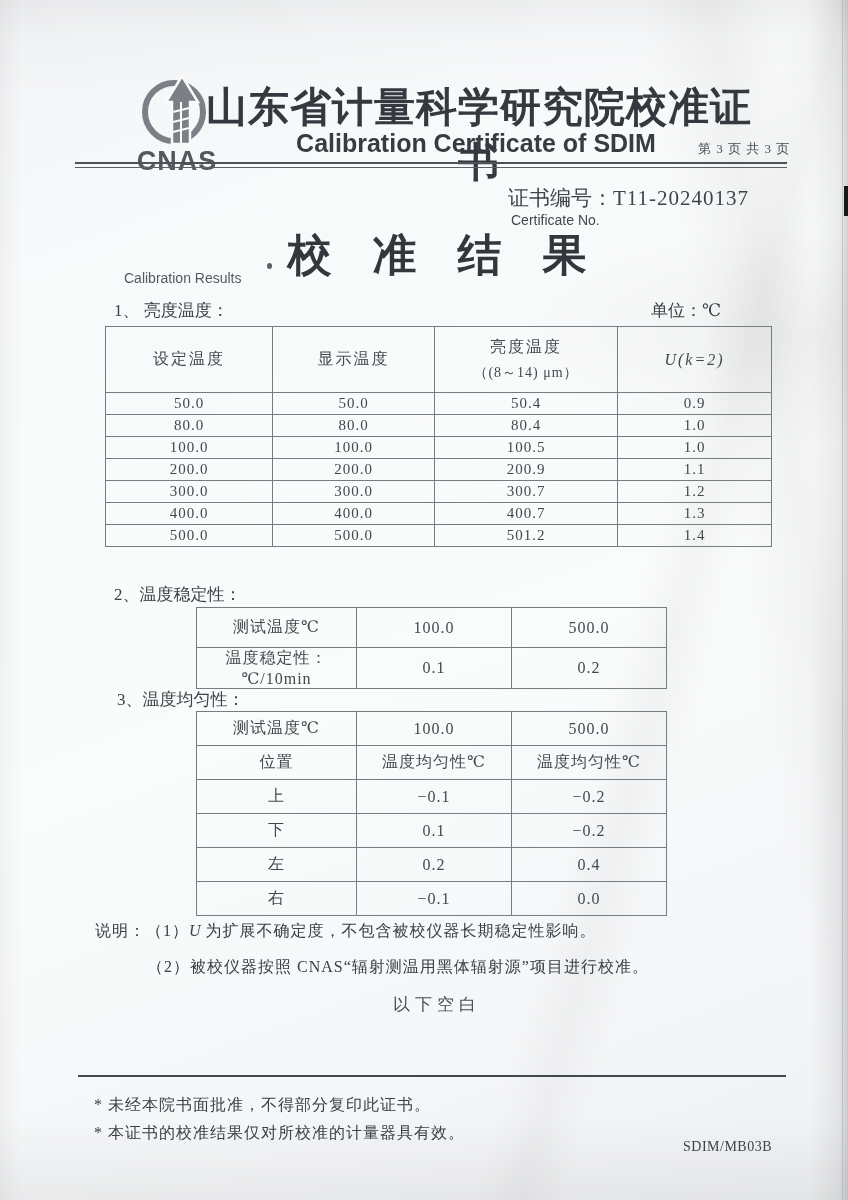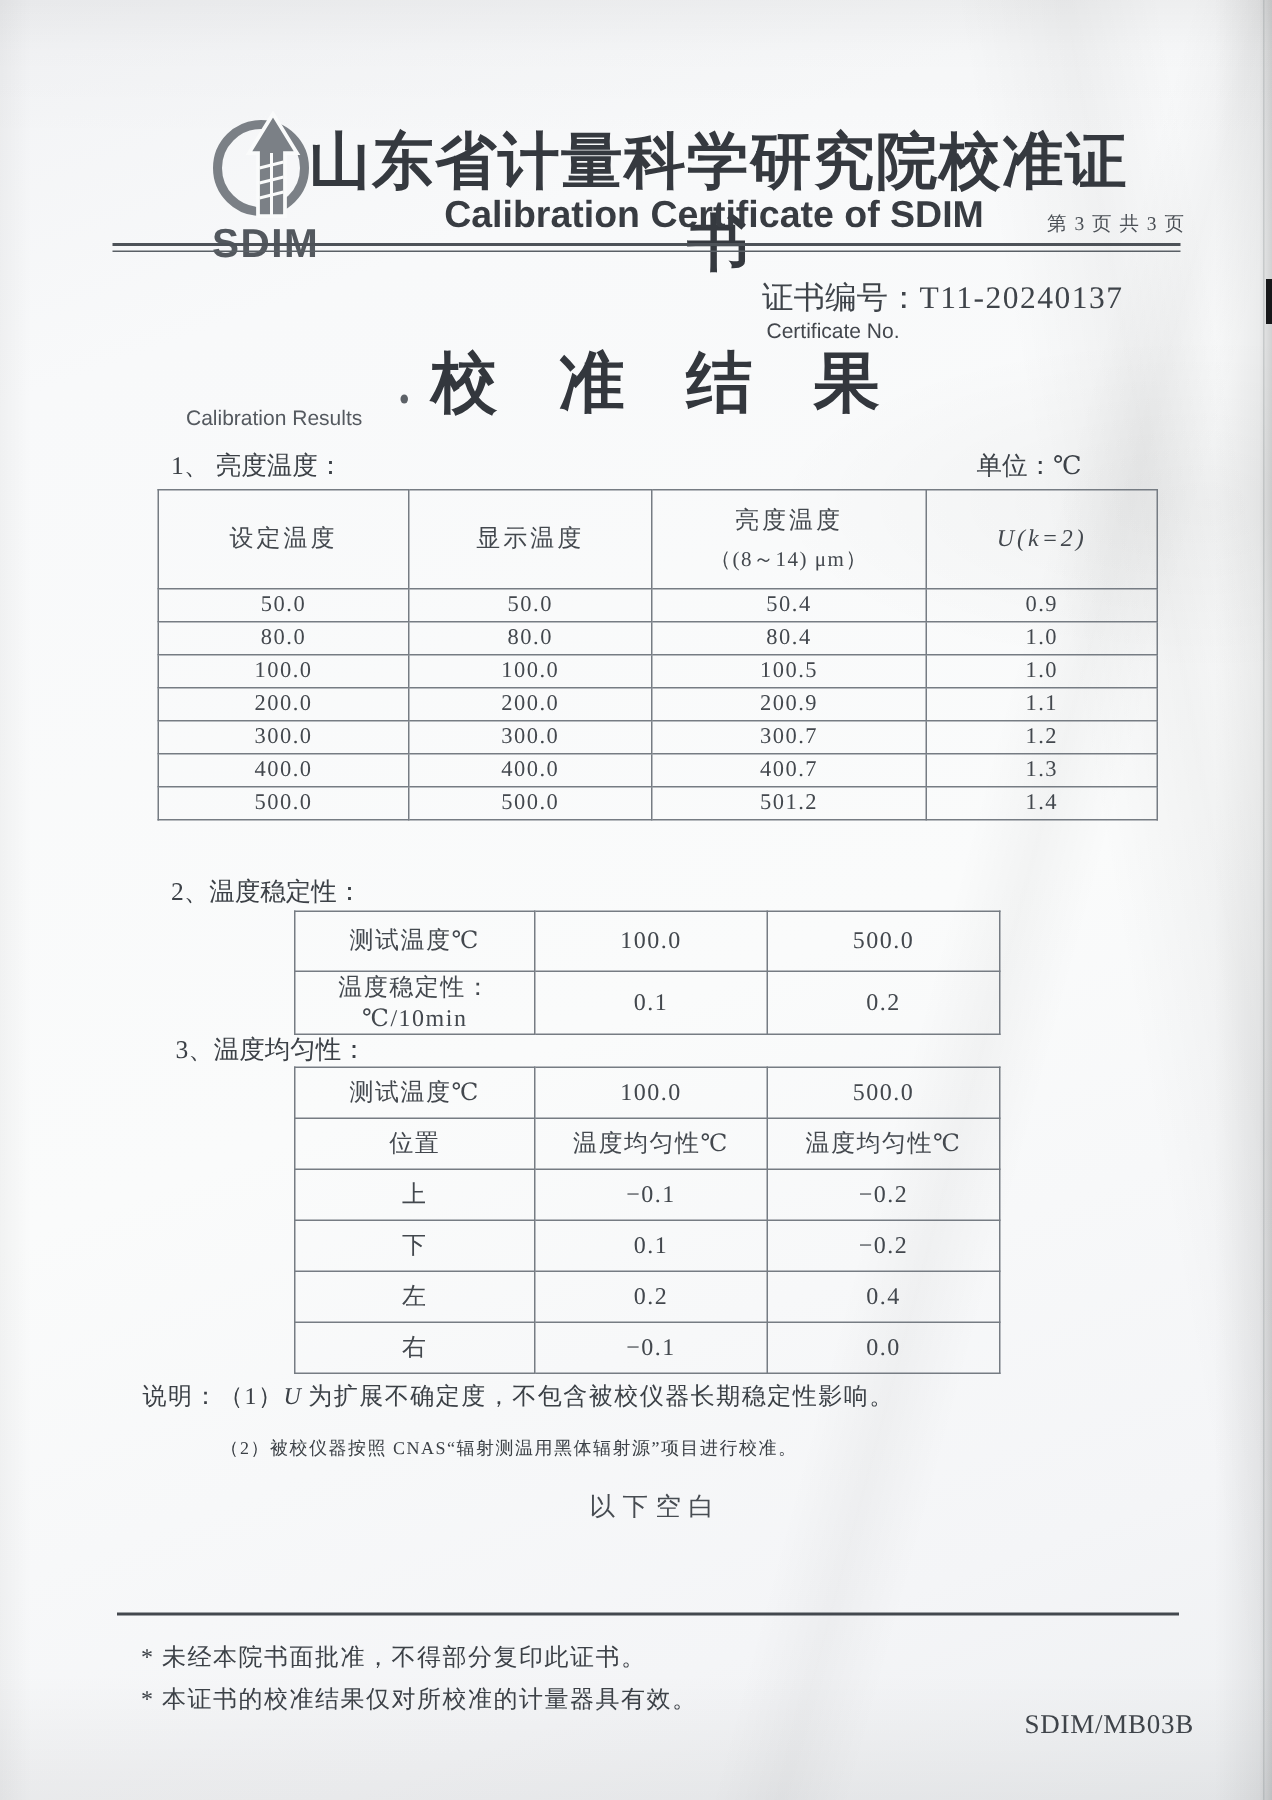--- a/index.html
+++ b/index.html
@@ -48,49 +48,49 @@
   .t1 .sub-hdr { font-size:14px; letter-spacing:1px; margin-top:6px;text-align:center; }
   .ital { font-style:italic; font-family:"Liberation Serif",serif; letter-spacing:0; }
   .t2 { left:196px; top:607px; }
   .t2 table { width:470px; }
   .t2 td { height:40px; font-size:16px; }
   .t3 { left:196px; top:711px; }
   .t3 table { width:470px; }
   .t3 td { height:34px; font-size:16px; }
   
   .notes1 { left:95px; top:921px; font-size:16px; letter-spacing:1px; white-space:nowrap; }
-  .notes2 { left:147px; top:957px; font-size:12px; letter-spacing:1px; white-space:nowrap; }
+  .notes2 { left:147px; top:957px; font-size:16px; letter-spacing:1px; white-space:nowrap; }
   .blank-below { left:124px; top:993px; width:626px; text-align:center; font-size:17px; letter-spacing:5px; color:#474c52; }
   
   .rule-footer { left:78px; top:1075px; width:708px; height:0; border-top:2px solid #43484e; }
   .foot-note { font-size:16px; letter-spacing:1px; white-space:nowrap; color:#3c4147; }
   .fn1 { left:94px; top:1095px; }
   .fn2 { left:94px; top:1123px; }
-  .doc-code { left:683px; top:1139px; font-size:18px; letter-spacing:0.5px; color:#3f444a; }
+  .doc-code { left:683px; top:1139px; font-size:14px; letter-spacing:0.5px; color:#3f444a; }
   
   .artifact-strip { right:0; top:186px; width:4px; height:30px; background:#17181a; }
   .artifact-dot { left:267px; top:263px; width:5px; height:6px; background:#5c6167; border-radius:50%; }
   .edge-line { right:5px; top:0; width:1px; height:1200px; background:rgba(120,126,133,0.25); }
 </style>
 </head>
 <body>
 
 <div class="page">
   <div class="crease"></div>
 
   <div class="abs logo-wrap">
     <svg width="78" height="74" viewBox="0 0 78 74">
       <circle cx="36" cy="38" r="29" fill="none" stroke="#7b8086" stroke-width="6"></circle>
       <polygon points="44,2 60,28 52,28 52,70 34,70 34,28 28,28" fill="#7b8086" stroke="#fafbfb" stroke-width="2.5"></polygon>
       <line x1="35" y1="38" x2="51" y2="34" stroke="#fafbfb" stroke-width="2"></line>
       <line x1="35" y1="48" x2="51" y2="44" stroke="#fafbfb" stroke-width="2"></line>
       <line x1="35" y1="58" x2="51" y2="54" stroke="#fafbfb" stroke-width="2"></line>
       <line x1="43" y1="28" x2="43" y2="70" stroke="#fafbfb" stroke-width="2"></line>
     </svg>
-    <div class="logo-text">SDIM</div>
+    <div class="logo-text">CNAS</div>
   </div>
   <div class="abs title-cn">山东省计量科学研究院校准证书</div>
   <div class="abs title-en">Calibration Certificate of SDIM</div>
   <div class="abs page-info">第 3 页 共 3 页</div>
   <div class="abs rule-double"></div>
 
   <div class="abs cert-line"><span>证书编号：</span><span class="num">T11-20240137</span></div>
   <div class="abs cert-sub">Certificate No.</div>
 
   <div class="abs main-title-cn">校 准 结 果</div>

